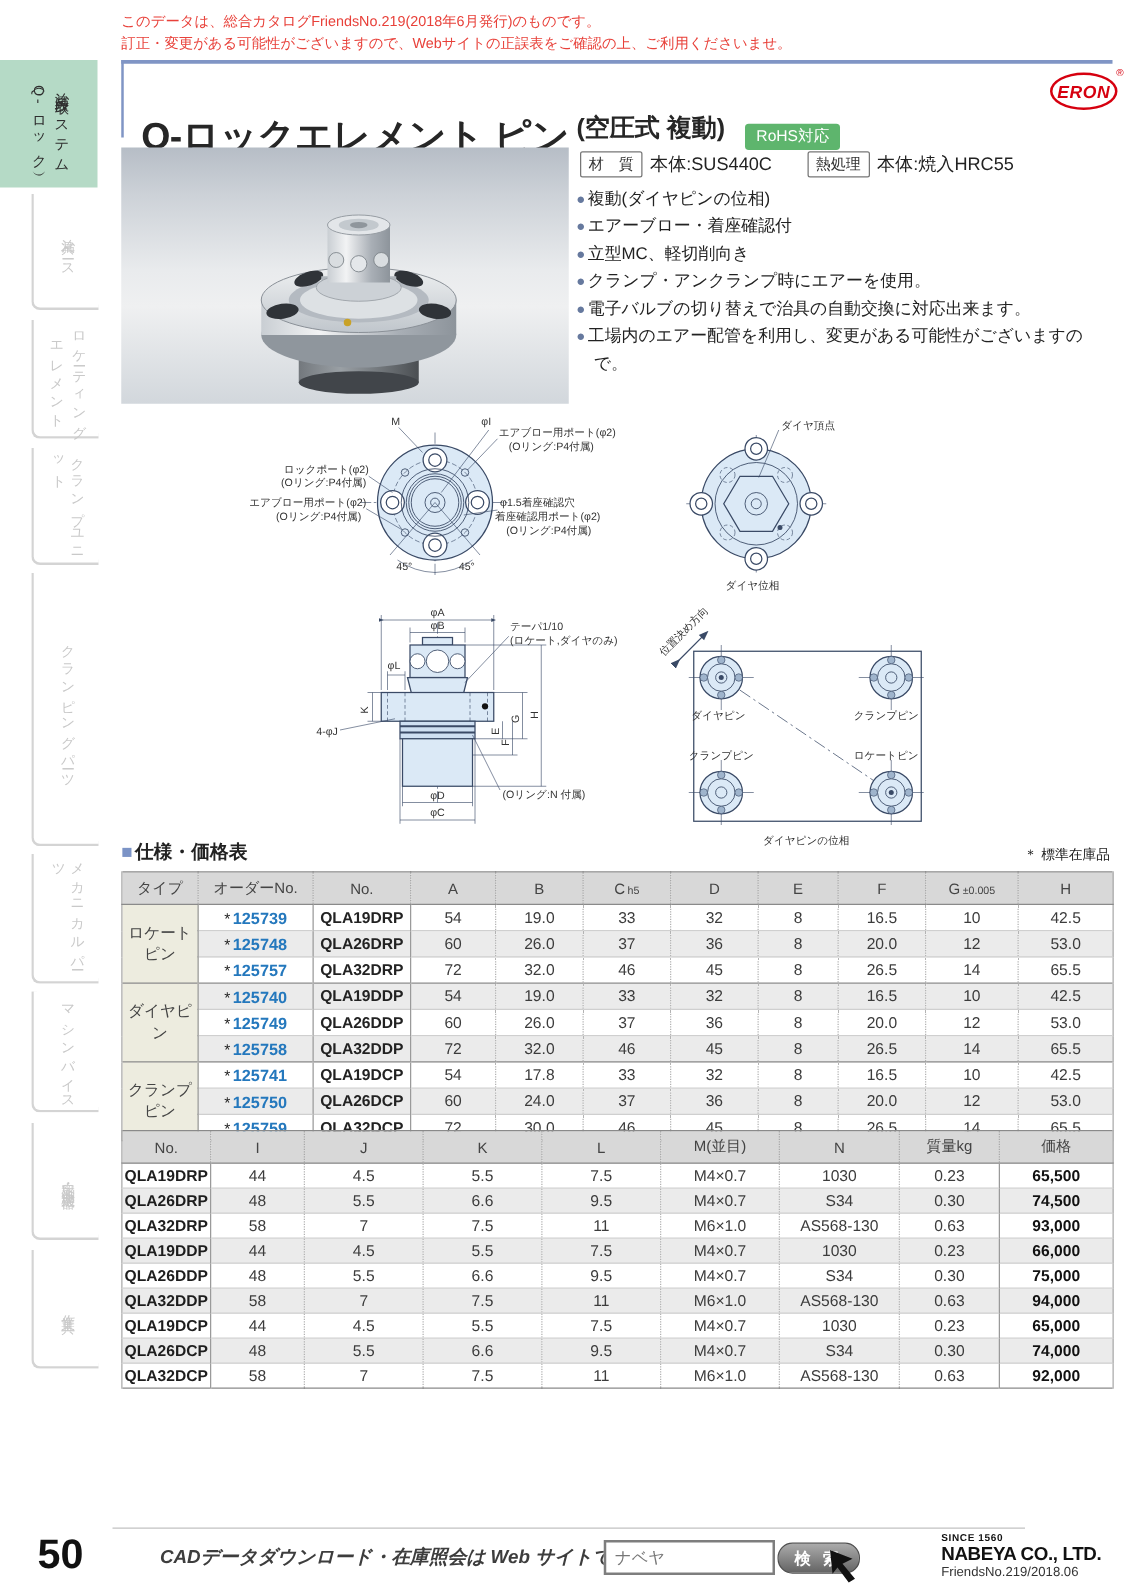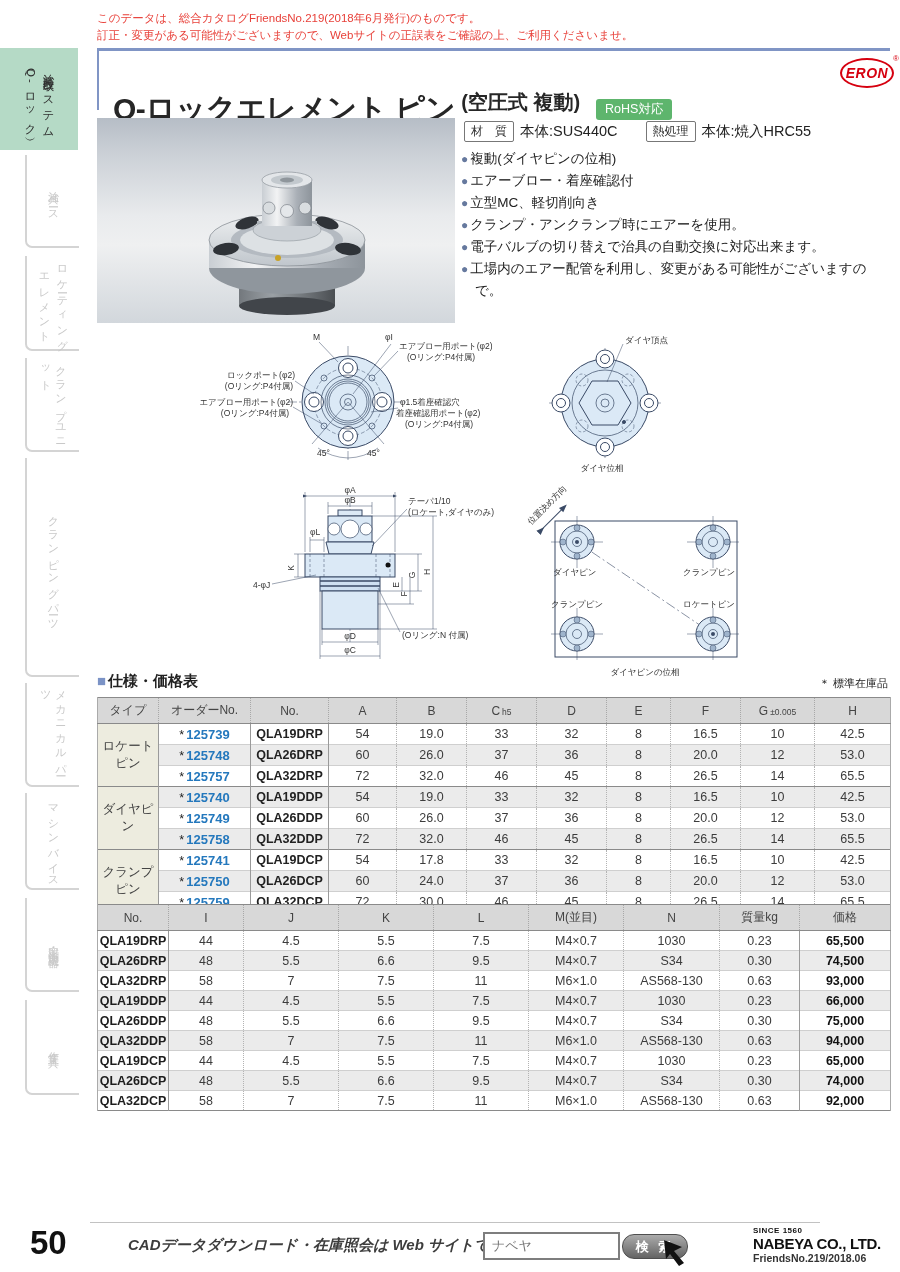--- a/index.html
+++ b/index.html
@@ -71,21 +71,21 @@
   .search-box{position:absolute;left:483px;top:1232px;width:126px;height:24px;border:2px solid #7e7e7e;
               font-size:13px;color:#777;padding:0 0 0 7px;background:#fff;
               font-family:"Liberation Sans","DejaVu Sans",sans-serif;}
   .search-btn{position:absolute;left:622px;top:1234px;width:64px;height:23px;border:1px solid #4f4f4f;border-radius:12px;
               background:linear-gradient(#ababab,#646464);color:#fff;font-weight:bold;font-size:13px;
               display:flex;align-items:center;justify-content:center;letter-spacing:3px;}
   .cursor-icon{position:absolute;left:662px;top:1238px;}
   .nabeya{position:absolute;left:753px;top:1227px;color:#111;line-height:1.1;}
   .nabeya .since{font-size:8px;font-weight:bold;letter-spacing:0.5px;}
   .nabeya .co{font-size:15px;font-weight:900;letter-spacing:-0.3px;}
-  .nabeya .ed{font-size:10.5px;color:#333;margin-top:1px;font-weight:bold;}
+  .nabeya .ed{font-size:10.5px;color:#333;margin-top:1px;}
 </style>
 </head>
 <body>
 
 <div class="page">
 
   <div class="notice">
     <div>このデータは、総合カタログFriendsNo.219(2018年6月発行)のものです。</div>
     <div>訂正・変更がある可能性がございますので、Webサイトの正誤表をご確認の上、ご利用くださいませ。</div>
   </div>

